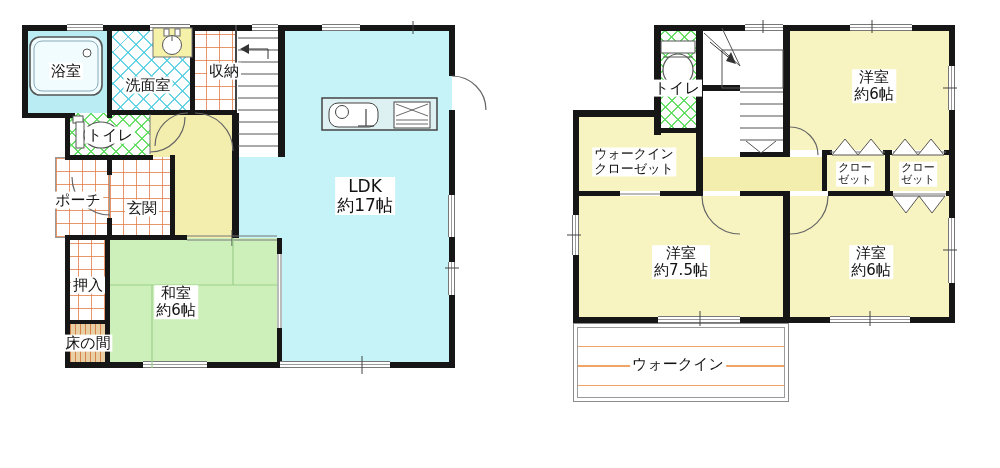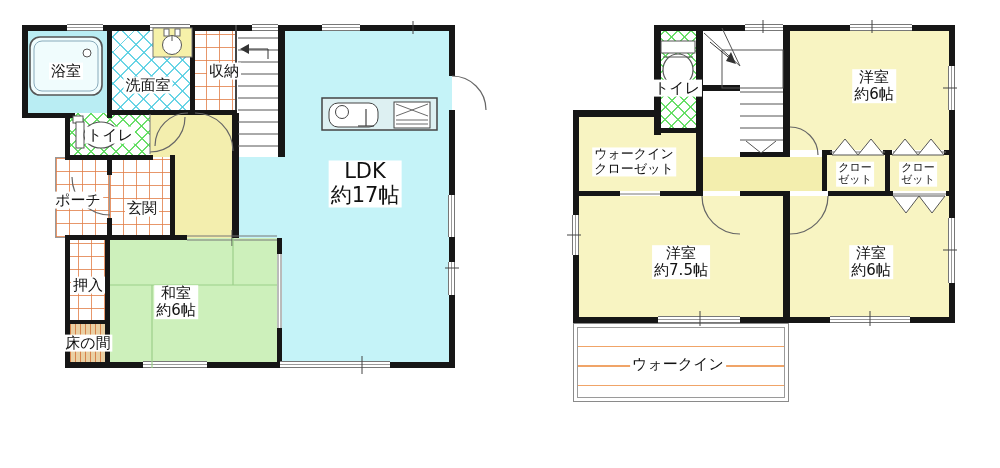--- a/index.html
+++ b/index.html
@@ -97,21 +97,21 @@
     <div class="lbl" style="left:224px;top:71px;">収納</div>
     <div class="lbl" style="left:110px;top:135px;">トイレ</div>
     <div class="lbl" style="left:78px;top:200px;">ポーチ</div>
     <div class="lbl" style="left:142px;top:208px;">玄関</div>
     <div class="lbl" style="left:88px;top:285px;">押入</div>
     <div class="lbl" style="left:88px;top:343px;">床の間</div>
     <div class="lbl" style="left:176px;top:302px;">
       <span>和室</span>
       <span class="sz">約6帖</span>
     </div>
-    <div class="lbl" style="left:365px;top:184px;font-size:21px;">
+    <div class="lbl" style="left:365px;top:196px;font-size:17px;">
       <span>LDK</span>
       <span class="sz">約17帖</span>
     </div>
   </div>
 
   <div class="abs" style="inset:0;">
 
     <div class="abs fill-yel" style="left:579px;top:117px;width:117px;height:74px;"></div>
     <div class="abs hatch-green" style="left:660px;top:27px;width:36px;height:101px;"></div>
     <div class="abs" style="left:703px;top:27px;width:80px;height:130px;background:#fff;"></div>

